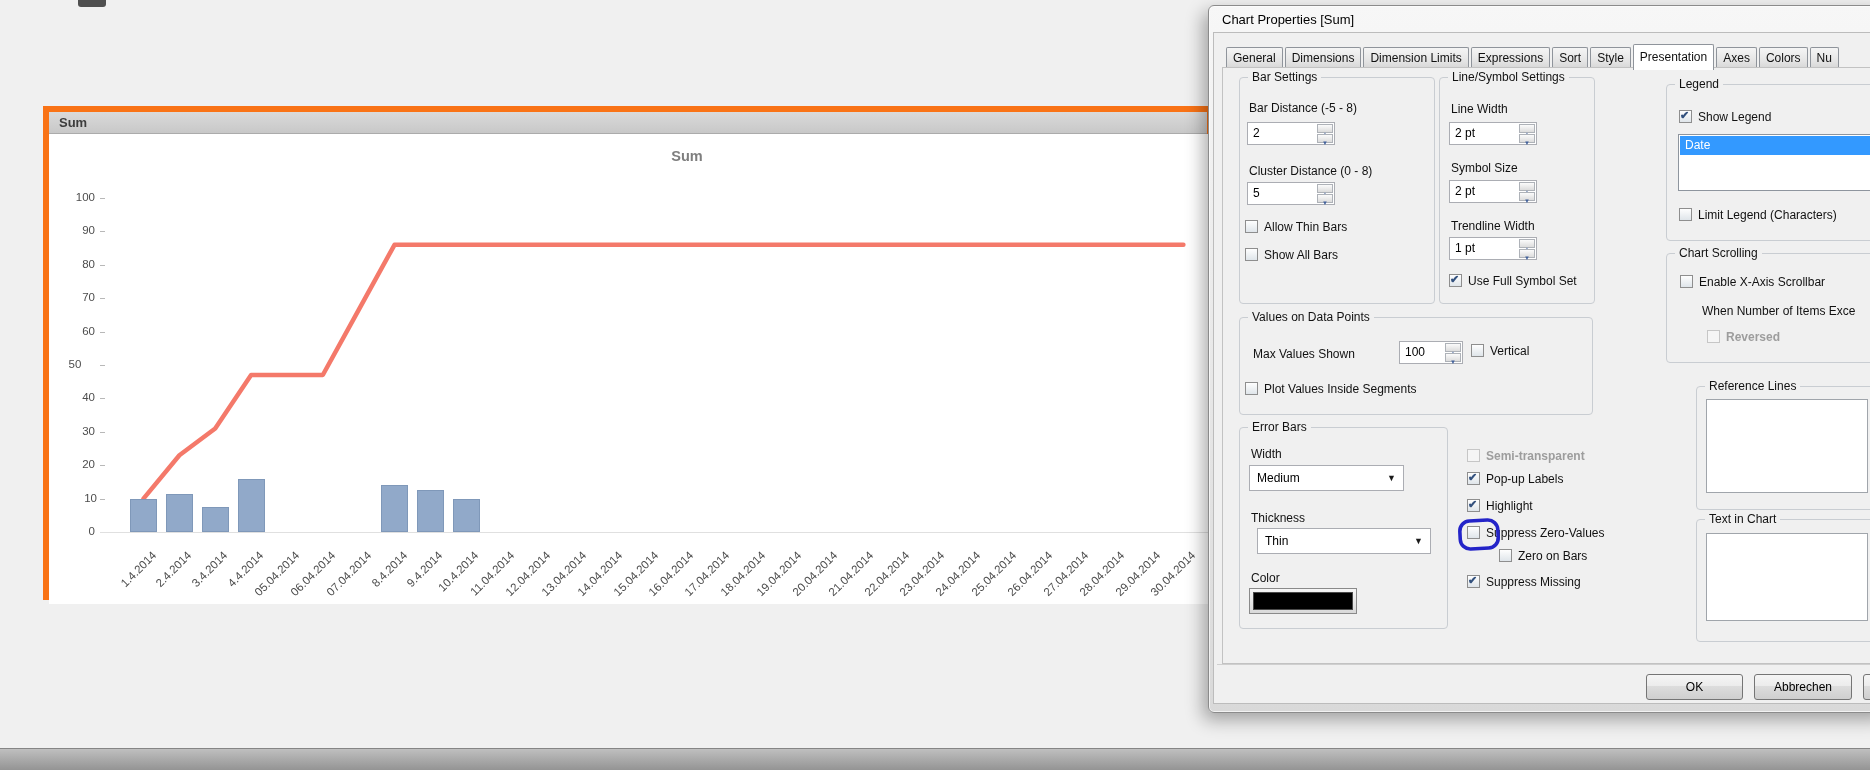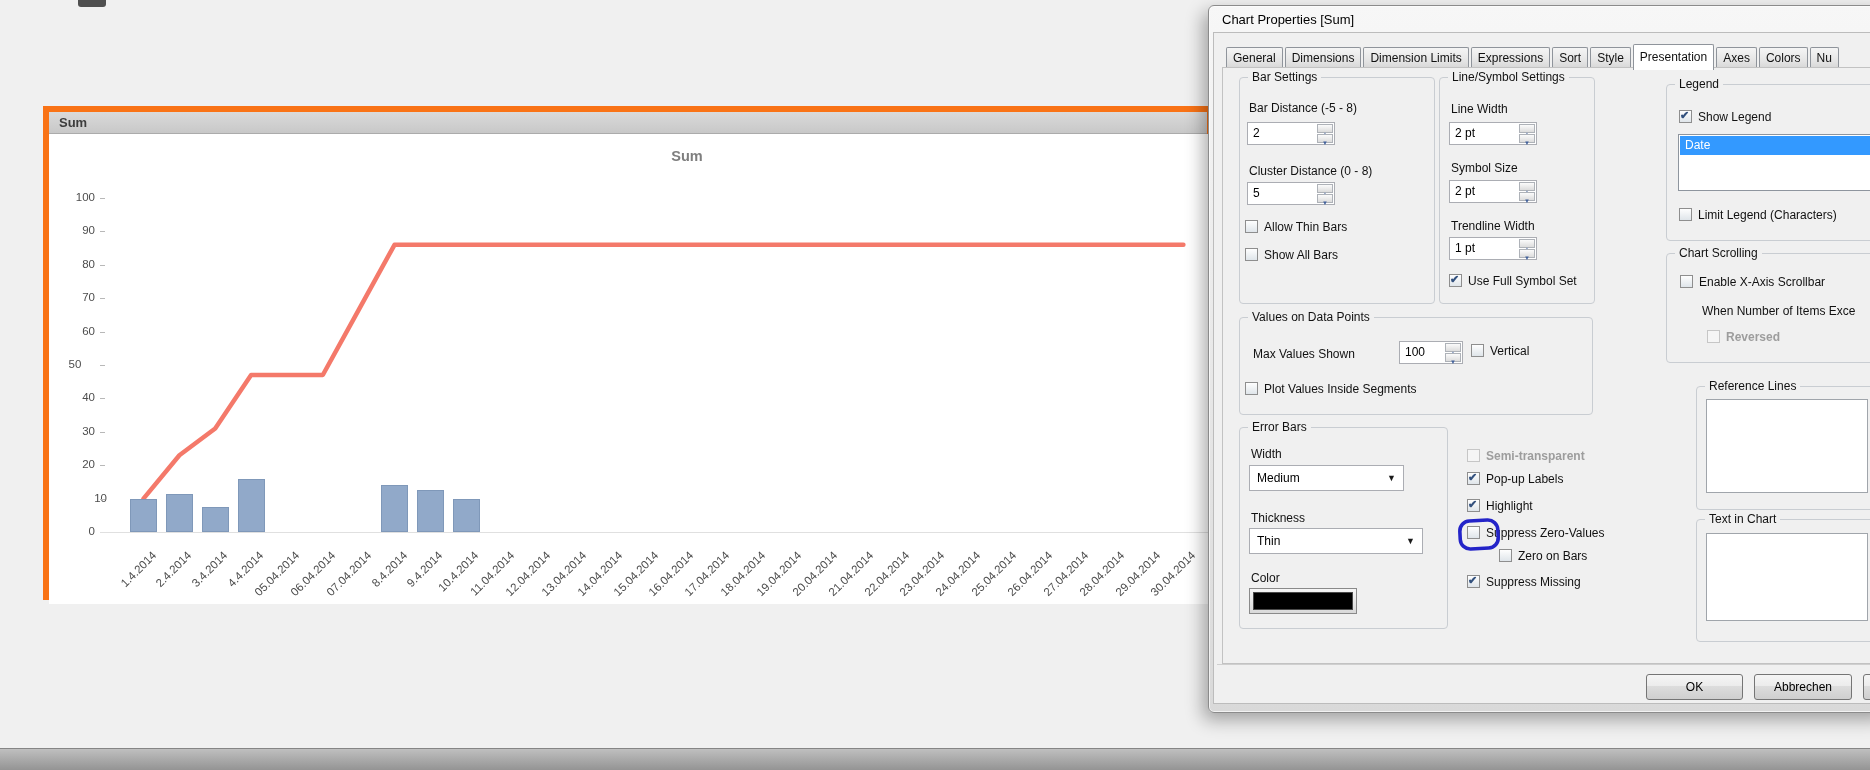--- a/index.html
+++ b/index.html
@@ -102,21 +102,21 @@
     <div class="chart-caption">
       <span>Sum</span>
     </div>
     <div class="chart-body" id="chartBody">
       <div class="chart-title">Sum</div>
       <svg id="lineSvg" width="1168" height="470">
           <polyline points="94.5,364.6 130.4,321.2 166.2,294.5 202.1,241.0 237.9,241.0 273.8,241.0 309.7,175.9 345.5,110.8 381.4,110.8 417.2,110.8 453.1,110.8 489.0,110.8 524.8,110.8 560.7,110.8 596.5,110.8 632.4,110.8 668.3,110.8 704.1,110.8 740.0,110.8 775.8,110.8 811.7,110.8 847.6,110.8 883.4,110.8 919.3,110.8 955.1,110.8 991.0,110.8 1026.9,110.8 1062.7,110.8 1098.6,110.8 1134.4,110.8" fill="none" stroke="#f4796a" stroke-width="4.5" stroke-linejoin="round" stroke-linecap="round"></polyline>
         </svg>
     <div class="ylab" style="left: 6px; top: 391px; width: 40px;">0</div>
         <div class="ytick" style="left: 51px; top: 398px;"></div>
-        <div class="ylab" style="left: 18px; top: 357.6px; width: 40px;">10</div>
+        <div class="ylab" style="left: 8px; top: 357.6px; width: 40px;">10</div>
         <div class="ytick" style="left: 51px; top: 364.6px;"></div>
         <div class="ylab" style="left: 6px; top: 324.2px; width: 40px;">20</div>
         <div class="ytick" style="left: 51px; top: 331.2px;"></div>
         <div class="ylab" style="left: 6px; top: 290.8px; width: 40px;">30</div>
         <div class="ytick" style="left: 51px; top: 297.8px;"></div>
         <div class="ylab" style="left: 6px; top: 257.4px; width: 40px;">40</div>
         <div class="ytick" style="left: 51px; top: 264.4px;"></div>
         <div class="ylab" style="left: 6px; top: 224px; width: 40px; text-align: center;">50</div>
         <div class="ytick" style="left: 51px; top: 231px;"></div>
         <div class="ylab" style="left: 6px; top: 190.6px; width: 40px;">60</div>
@@ -257,21 +257,21 @@
     </div>
 
     <div class="group" style="left:30px;top:421px;width:207px;height:200px">
       <span class="glabel">Error Bars</span>
     </div>
     <span class="lbl zi" style="left:42px;top:441px">Width</span>
     <div class="dd" style="left:40px;top:459px;width:155px">
       <span class="ddval">Medium</span>
     </div>
     <span class="lbl zi" style="left:42px;top:505px">Thickness</span>
-    <div class="dd" style="left:40px;top:522px;width:174px">
+    <div class="dd" style="left:48px;top:522px;width:174px">
       <span class="ddval">Thin</span>
     </div>
     <span class="lbl zi" style="left:42px;top:565px">Color</span>
     <div class="swatch" style="left:40px;top:582px;width:108px;height:26px">
       <div class="swatch-inner"></div>
     </div>
 
     <div id="flagsCol">
         <div class="cb dis" style="left: 258px; top: 443px;">
           <span class="box"></span>

